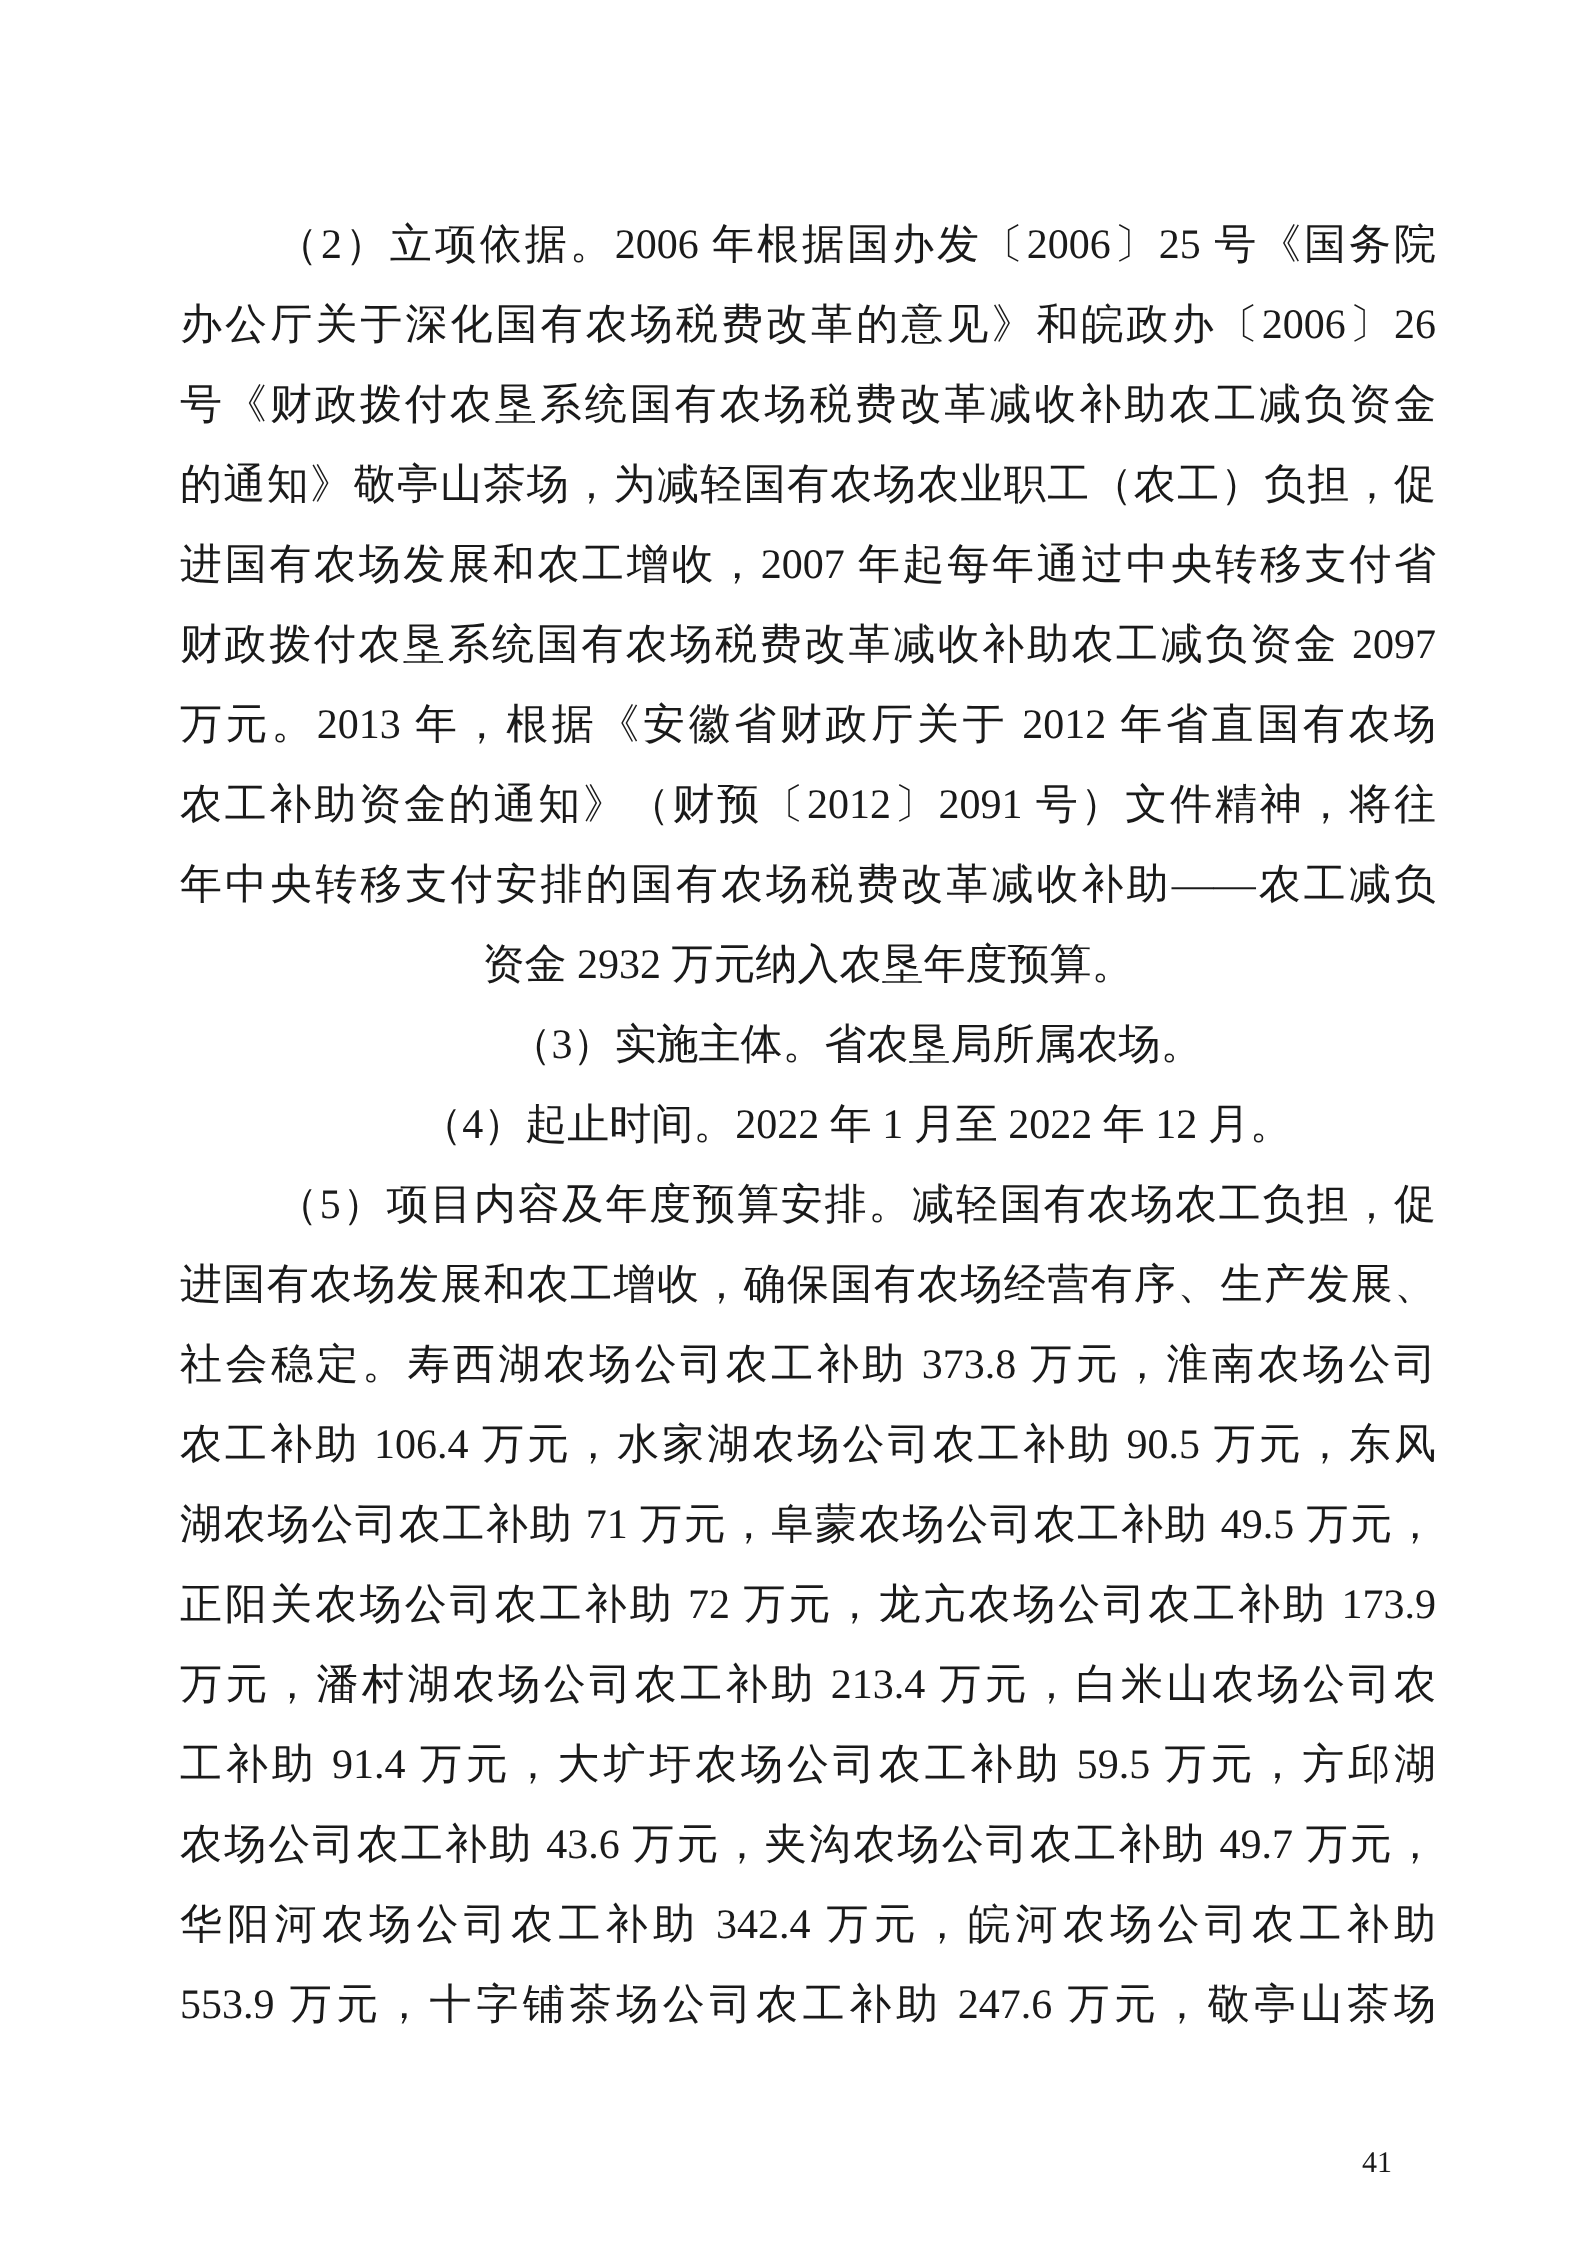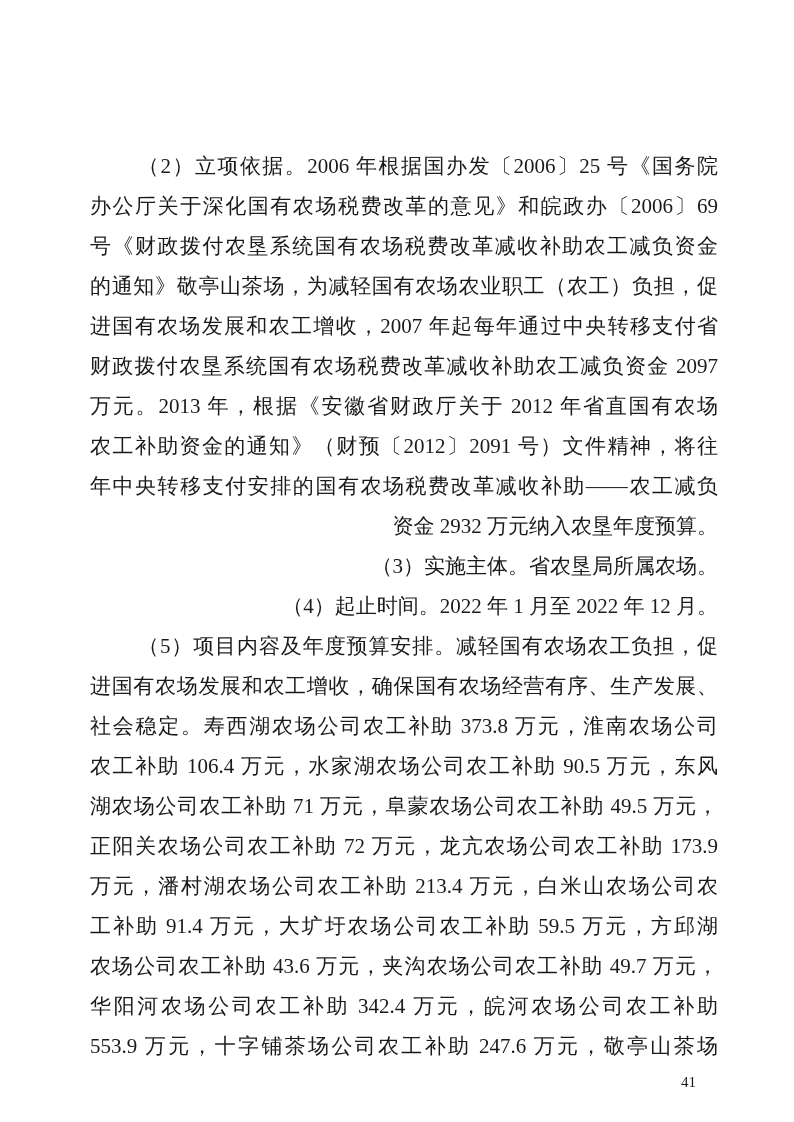--- a/index.html
+++ b/index.html
@@ -16,37 +16,36 @@
     font-family: "Liberation Serif", "DejaVu Serif", serif;
     color: #1a1a1a;
   }
   .doc-body {
     position: absolute;
     left: 90px;
     top: 102px;
     width: 628px;
     font-size: 21px;
     line-height: 40px;
-    margin-top: 44px;
   }
   .para {
     margin: 0;
     padding: 0;
   }
   
   .ln {
     height: 40px;
     overflow: hidden;
     text-align: justify;
     text-align-last: justify;
     white-space: normal;
   }
   
   .ln.end {
-    text-align: right;
+    text-align: center;
     text-align-last: auto;
   }
   
   .ln.ind {
     text-indent: 48px;
   }
   .pagenum {
     position: absolute;
     top: 1072px;
     right: 98px;
@@ -56,21 +55,21 @@
   }
 </style>
 </head>
 <body>
 
 <div class="page">
   <div class="doc-body">
 
     <div class="para">
       <div class="ln ind">（2）立项依据。2006 年根据国办发〔2006〕25 号《国务院</div>
-      <div class="ln">办公厅关于深化国有农场税费改革的意见》和皖政办〔2006〕69</div>
+      <div class="ln">办公厅关于深化国有农场税费改革的意见》和皖政办〔2006〕26</div>
       <div class="ln">号《财政拨付农垦系统国有农场税费改革减收补助农工减负资金</div>
       <div class="ln">的通知》敬亭山茶场，为减轻国有农场农业职工（农工）负担，促</div>
       <div class="ln">进国有农场发展和农工增收，2007 年起每年通过中央转移支付省</div>
       <div class="ln">财政拨付农垦系统国有农场税费改革减收补助农工减负资金 2097</div>
       <div class="ln">万元。2013 年，根据《安徽省财政厅关于 2012 年省直国有农场</div>
       <div class="ln">农工补助资金的通知》（财预〔2012〕2091 号）文件精神，将往</div>
       <div class="ln">年中央转移支付安排的国有农场税费改革减收补助——农工减负</div>
       <div class="ln end">资金 2932 万元纳入农垦年度预算。</div>
     </div>
 

